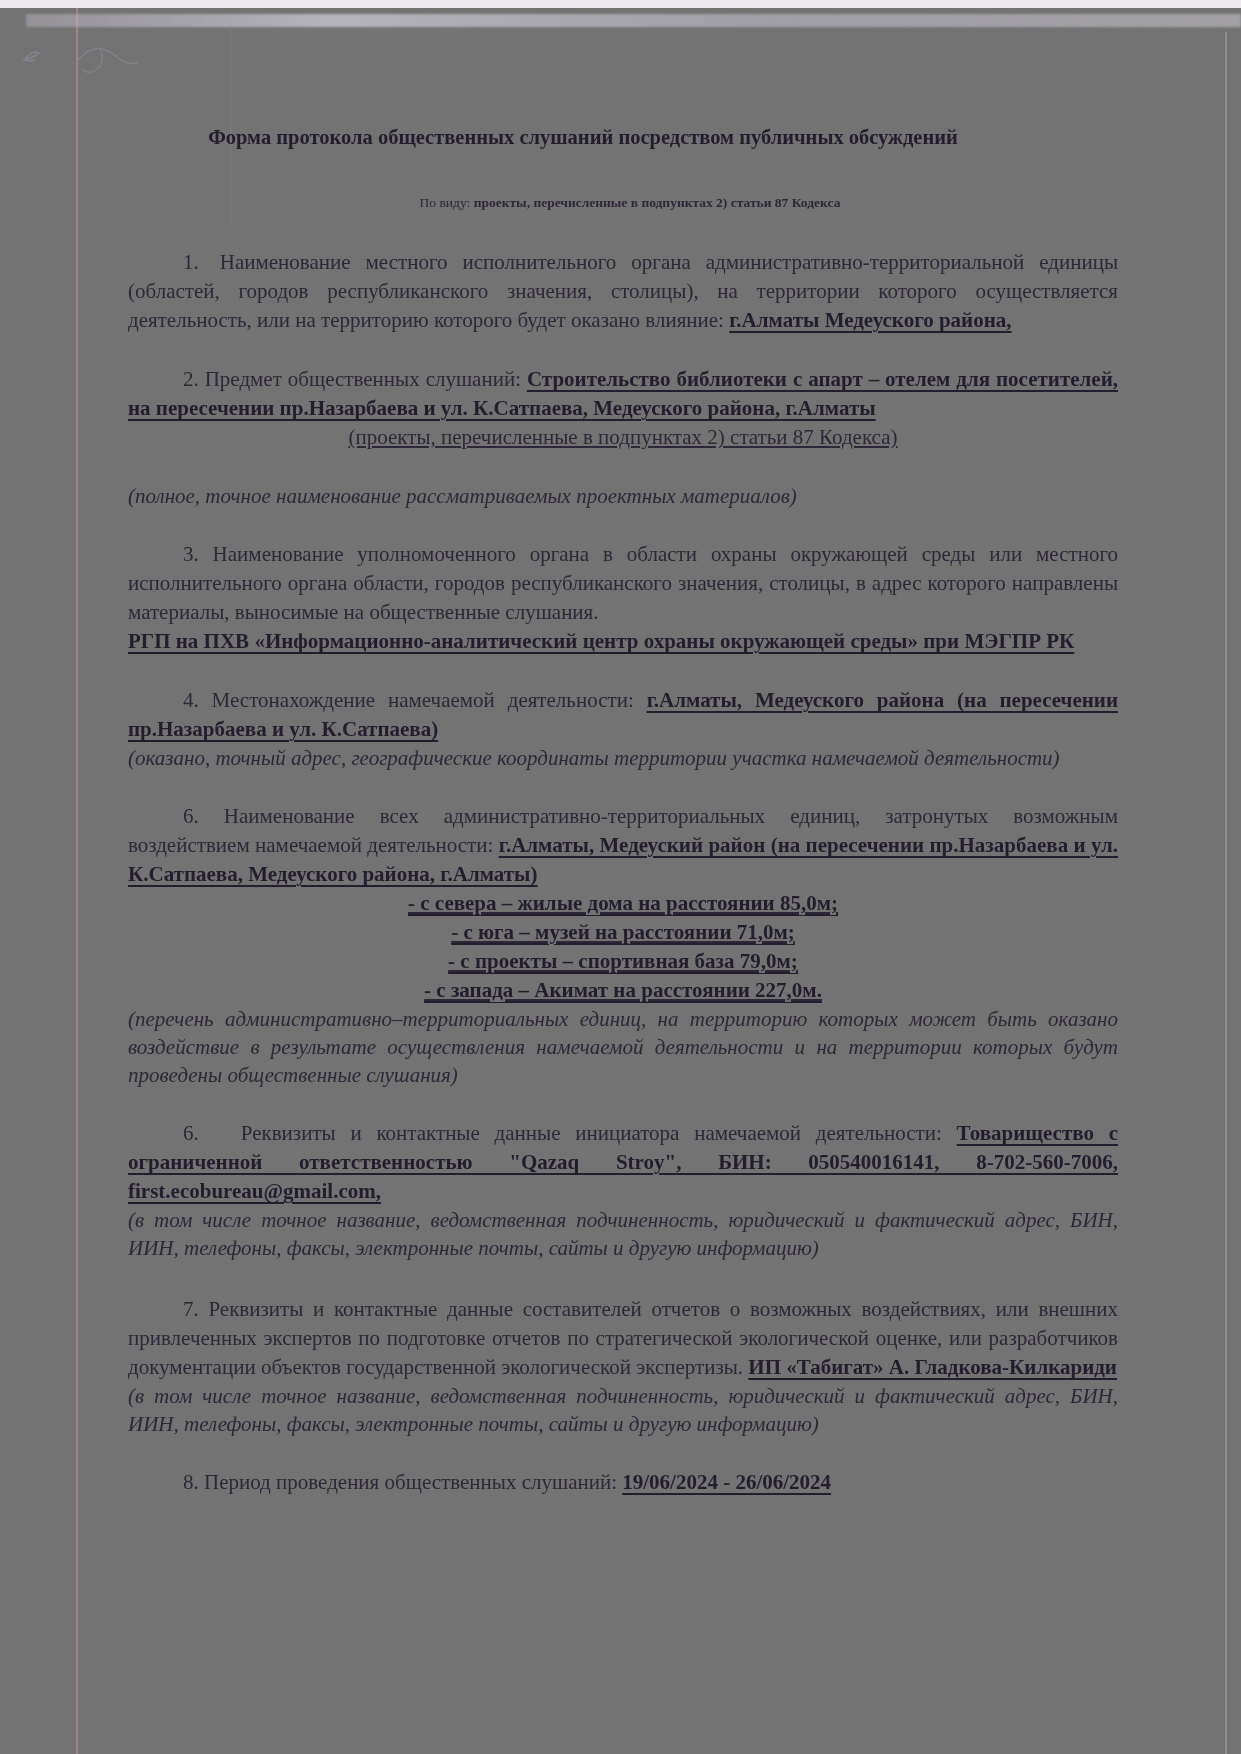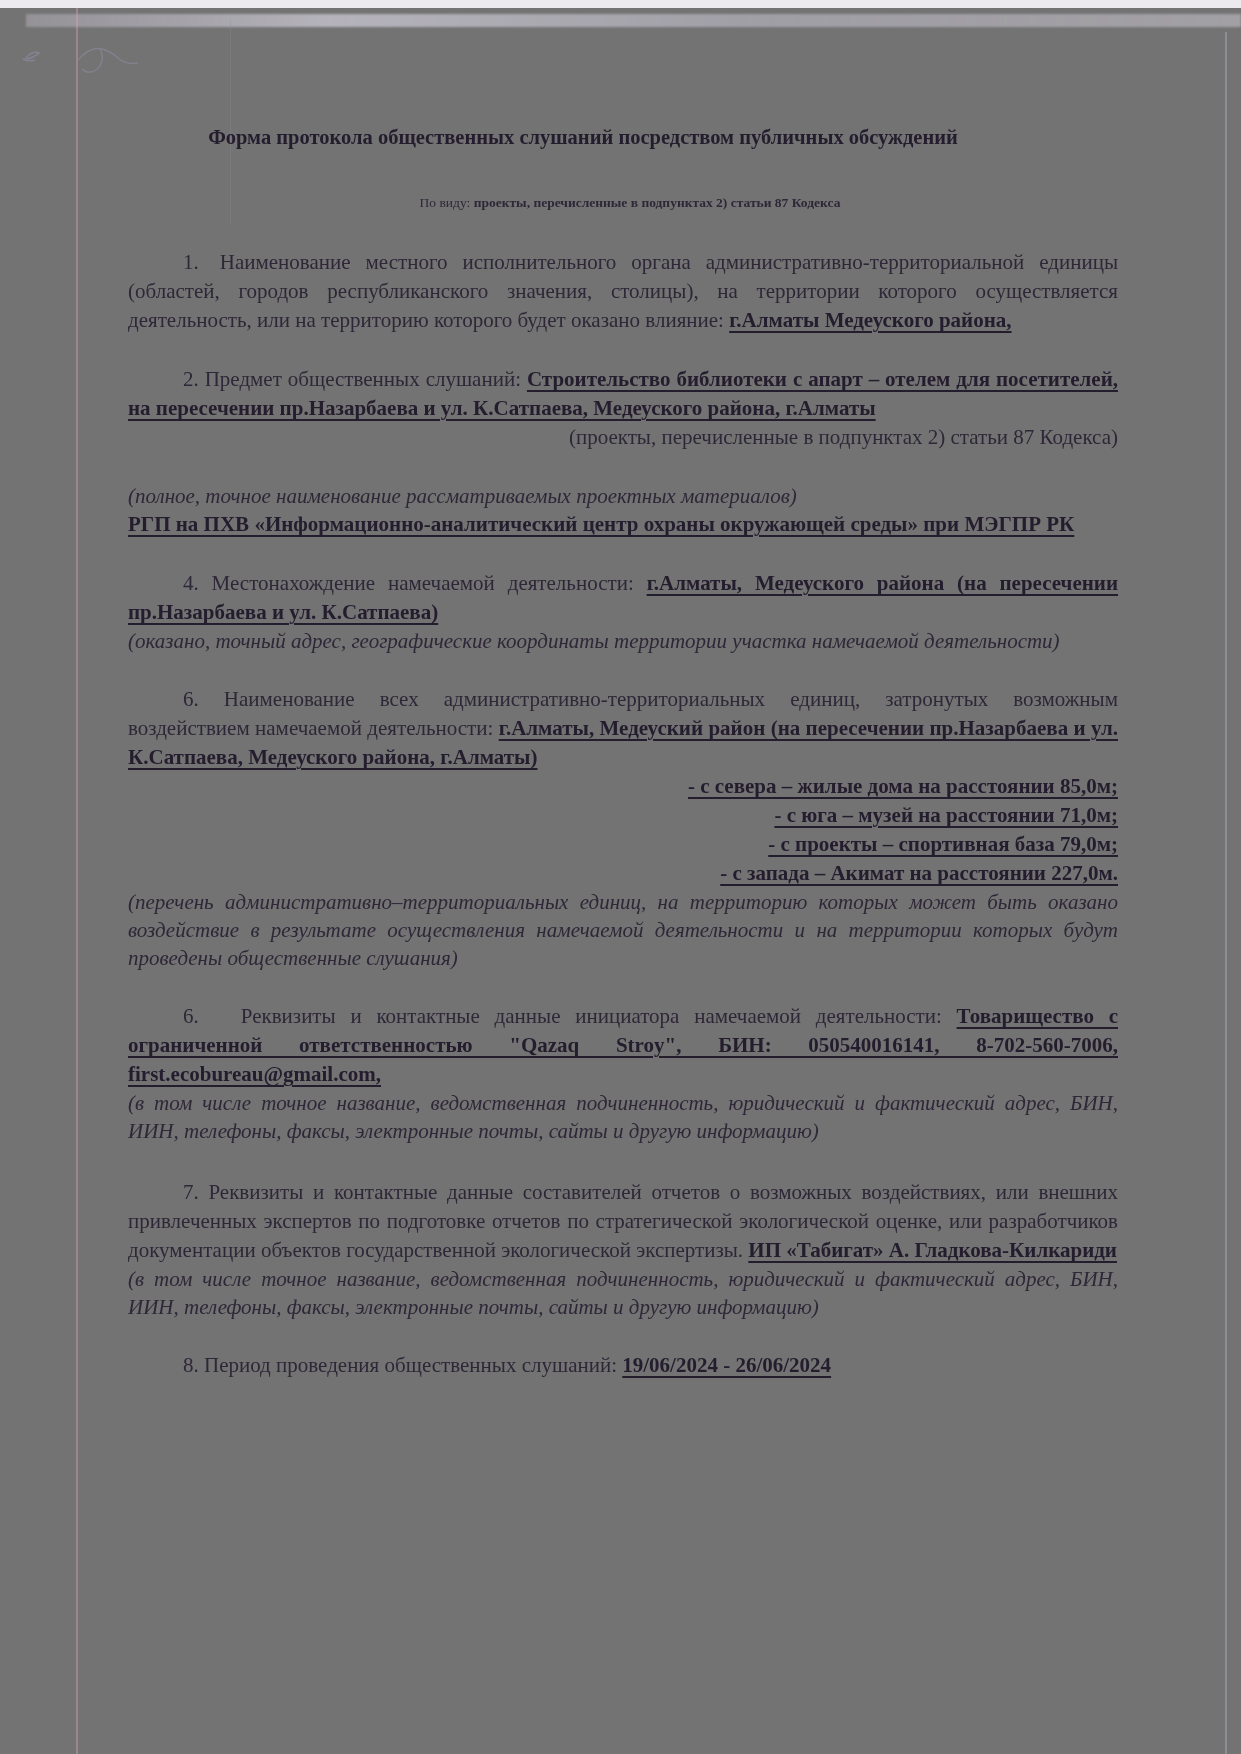--- a/index.html
+++ b/index.html
@@ -80,21 +80,21 @@
     color: #241d2e;
     text-decoration: underline;
     text-decoration-thickness: 2px;
     text-underline-offset: 4px;
   }
   .note {
     margin: 0;
     font-style: italic;
     line-height: 28px;
   }
-  .aside { text-align: right; }
+  .aside { text-align: center; text-decoration: underline; }
 </style>
 </head>
 <body>
 
 <div class="page">
 
   <div class="art-topband"></div>
   <div class="art-vline-left"></div>
   <div class="art-vline-mid"></div>
   <div class="art-vline-right"></div>
@@ -110,20 +110,21 @@
 
     <p class="subtitle"><span>По виду: </span><span class="b">проекты, перечисленные в подпунктах 2) статьи 87 Кодекса</span></p>
 
     <p class="para indent gap" style="margin-top:36px"><span>1. Наименование местного исполнительного органа административно-территориальной единицы (областей, городов республиканского значения, столицы), на территории которого осуществляется деятельность, или на территорию которого будет оказано влияние: </span><span class="val">г.Алматы Медеуского района,</span></p>
 
     <p class="para indent gap"><span>2. Предмет общественных слушаний: </span><span class="val">Строительство библиотеки с апарт – отелем для посетителей, на пересечении пр.Назарбаева и ул. К.Сатпаева, Медеуского района, г.Алматы</span></p>
     <p class="para aside">(проекты, перечисленные в подпунктах 2) статьи 87 Кодекса)</p>
 
     <p class="note gap">(полное, точное наименование рассматриваемых проектных материалов)</p>
 
+    <p class="para indent gap">3. Наименование уполномоченного органа в области охраны окружающей среды или местного исполнительного органа области, городов республиканского значения, столицы, в адрес которого направлены материалы, выносимые на общественные слушания.</p>
     <p class="para"><span class="val">РГП на ПХВ «Информационно-аналитический центр охраны окружающей среды» при МЭГПР РК</span></p>
 
     <p class="para indent gap"><span>4. Местонахождение намечаемой деятельности: </span><span class="val">г.Алматы, Медеуского района (на пересечении пр.Назарбаева и ул. К.Сатпаева)</span></p>
     <p class="note">(оказано, точный адрес, географические координаты территории участка намечаемой деятельности)</p>
 
     <p class="para indent gap"><span>6. Наименование всех административно-территориальных единиц, затронутых возможным воздействием намечаемой деятельности: </span><span class="val">г.Алматы, Медеуский район (на пересечении пр.Назарбаева и ул. К.Сатпаева, Медеуского района, г.Алматы)</span></p>
     <p class="para aside"><span class="val">- с севера – жилые дома на расстоянии 85,0м;</span></p>
     <p class="para aside"><span class="val">- с юга – музей на расстоянии 71,0м;</span></p>
     <p class="para aside"><span class="val">- с проекты – спортивная база 79,0м;</span></p>
     <p class="para aside"><span class="val">- с запада – Акимат на расстоянии 227,0м.</span></p>

